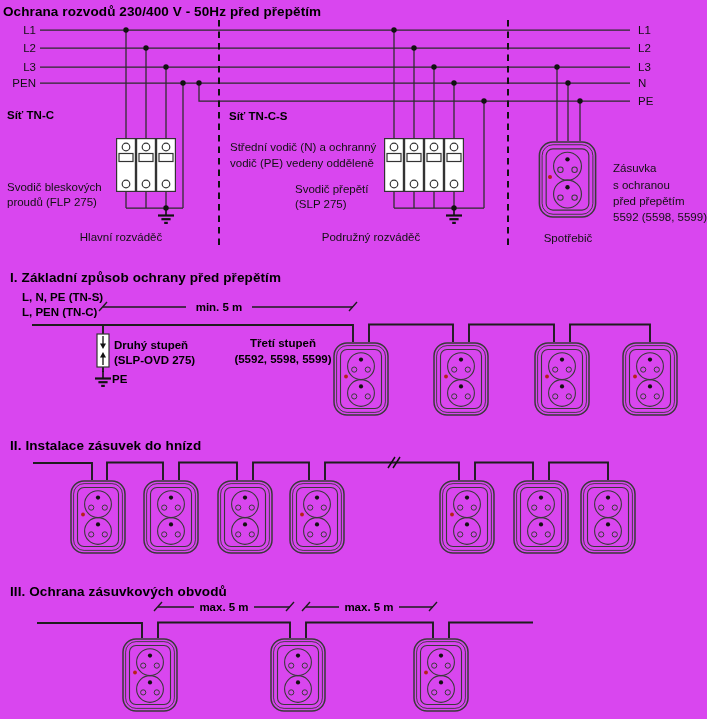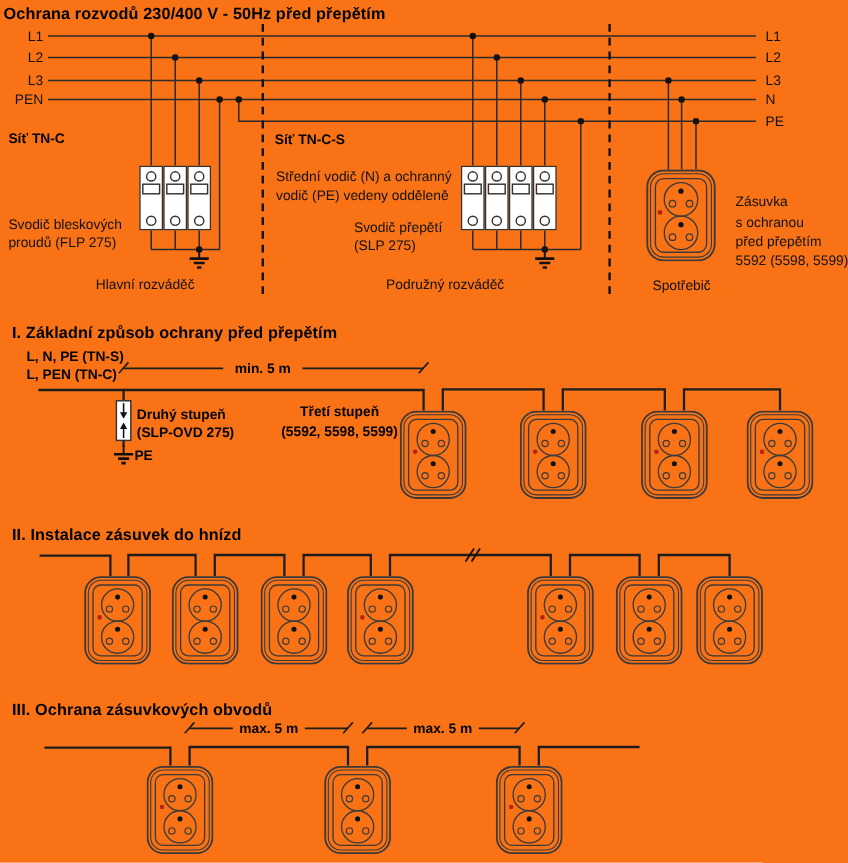--- a/index.html
+++ b/index.html
@@ -1,17 +1,17 @@
 <!DOCTYPE html>
 <html><head>
 <meta charset="utf-8">
 <style>
   html,body{margin:0;padding:0;background:#fff;}
   #stage{
-    position:relative;width:707px;height:719px;background:#f97316;overflow:hidden;
+    position:relative;width:707px;height:719px;background:#d946ef;overflow:hidden;
     font-family:"Liberation Sans", sans-serif;
   }
   svg{position:absolute;left:0;top:0;}
   text{fill:#000;font-family:"Liberation Sans", sans-serif;}
   .t-title{font-size:13.5px;font-weight:bold;letter-spacing:0.1px;}
   .t-bold{font-size:11.5px;font-weight:bold;}
   .t-reg{font-size:11.5px;font-weight:normal;fill:#111;}
   .t-line{font-size:11.5px;fill:#111;}
   .wire{stroke:#2b2b2b;stroke-width:1.25;fill:none;}
   .wire2{stroke:#1d1d1d;stroke-width:1.9;fill:none;}

